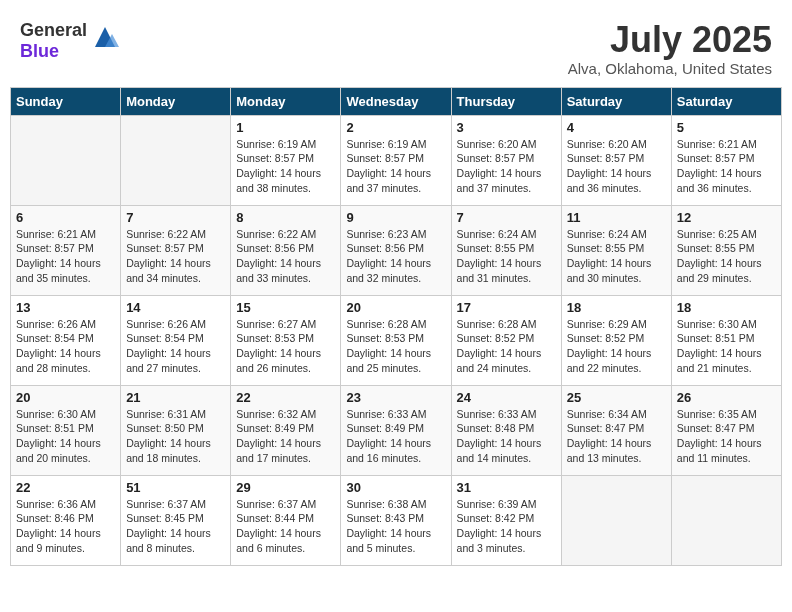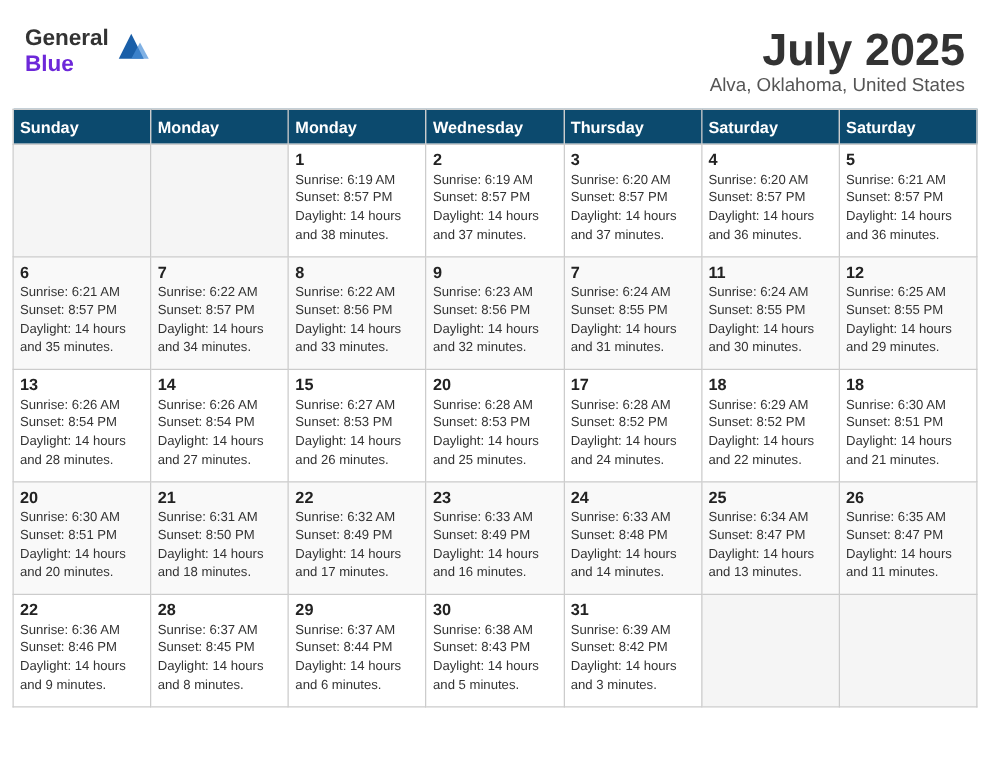--- a/index.html
+++ b/index.html
@@ -222,21 +222,21 @@
           <div class="day-number">26</div>
           <div class="day-detail">Sunrise: 6:35 AM<br>Sunset: 8:47 PM<br>Daylight: 14 hours and 11 minutes.</div>
         </td>
       </tr>
       <tr>
         <td>
           <div class="day-number">22</div>
           <div class="day-detail">Sunrise: 6:36 AM<br>Sunset: 8:46 PM<br>Daylight: 14 hours and 9 minutes.</div>
         </td>
         <td>
-          <div class="day-number">28</div>
+          <div class="day-number">51</div>
           <div class="day-detail">Sunrise: 6:37 AM<br>Sunset: 8:45 PM<br>Daylight: 14 hours and 8 minutes.</div>
         </td>
         <td>
           <div class="day-number">29</div>
           <div class="day-detail">Sunrise: 6:37 AM<br>Sunset: 8:44 PM<br>Daylight: 14 hours and 6 minutes.</div>
         </td>
         <td>
           <div class="day-number">30</div>
           <div class="day-detail">Sunrise: 6:38 AM<br>Sunset: 8:43 PM<br>Daylight: 14 hours and 5 minutes.</div>
         </td>

